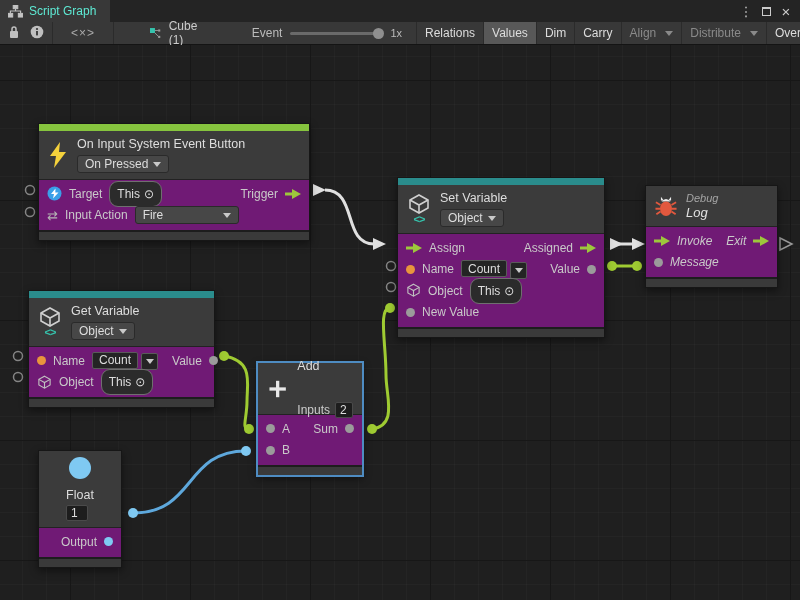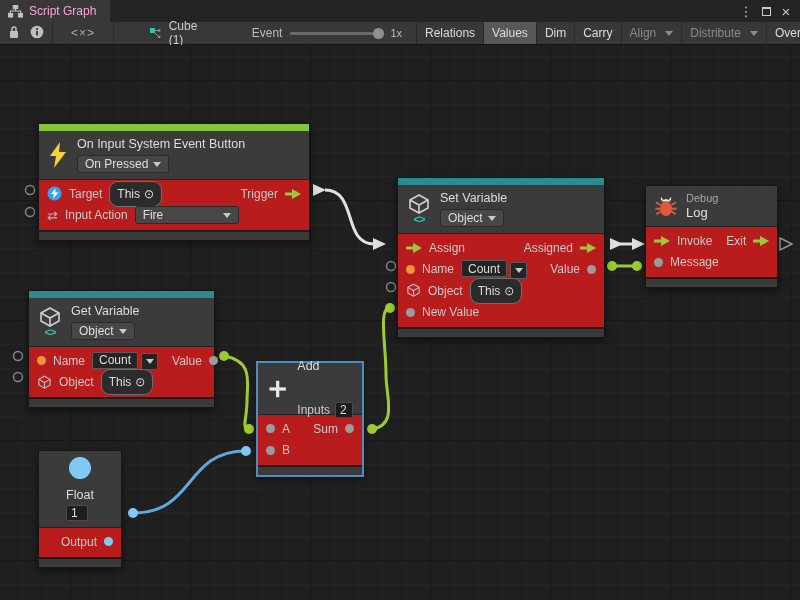--- a/index.html
+++ b/index.html
@@ -1,21 +1,21 @@
 <!DOCTYPE html>
 <html><head>
 <meta charset="utf-8">
 <style>
   * { margin:0; padding:0; box-sizing:border-box; }
   html,body { width:800px; height:600px; background:#1e1e1e; font-family:"Liberation Sans", sans-serif; }
   .app { position:relative; width:800px; height:600px; overflow:hidden; background:#1e1e1e; color:#ccc; font-size:12px; }
 
   
   .tabstrip { position:absolute; left:0; top:0; width:800px; height:22px; background:#242424; display:flex; align-items:stretch; }
-  .tab { display:flex; align-items:center; gap:6px; padding:0 14px 0 8px; background:#383838; color:#f9a8d4; font-size:12px; }
+  .tab { display:flex; align-items:center; gap:6px; padding:0 14px 0 8px; background:#383838; color:#5eead4; font-size:12px; }
   .tabstrip-right { margin-left:auto; display:flex; align-items:center; gap:4px; padding-right:6px; color:#bbb; }
   .winbtn { width:16px; height:16px; display:flex; align-items:center; justify-content:center; font-size:13px; color:#ccc; cursor:default; }
   .maxbox { width:9px; height:9px; border:1px solid #ccc; border-top-width:2px; }
 
   
   .toolbar { position:absolute; left:0; top:22px; width:800px; height:23px; background:#383838; border-bottom:1px solid #141414; display:flex; align-items:stretch; font-size:12px; }
   .tbgroup { display:flex; align-items:center; padding:0 8px; border-right:1px solid #2b2b2b; gap:10px; }
   .tbbtn { display:flex; align-items:center; gap:4px; padding:0 8px; border-right:1px solid #2b2b2b; color:#ddd; }
   .tbbtn.active { background:#585858; }
   .tbbtn.disabled { color:#8a8a8a; }
@@ -43,21 +43,21 @@
   
   .node { position:absolute; background:#313131; border:1px solid #161616; box-shadow:0 3px 8px rgba(0,0,0,0.45); }
   .node.selected { border-color:#4e8cc2; box-shadow:0 0 0 1px #4e8cc2, 0 3px 8px rgba(0,0,0,0.45); }
   .topbar { height:7px; }
   .topbar.green { background:#86c43e; }
   .topbar.teal { background:#2a8c8c; }
   .nheader { display:flex; align-items:center; gap:9px; padding:6px 9px; background:#3b3b3b; border-bottom:1px solid #222; }
   .ntitle { color:#dedede; font-size:12.5px; margin-bottom:4px; white-space:nowrap; }
   .ntitle.sub { color:#a5a5a5; font-size:11px; margin-bottom:1px; }
   .ntitle.big { font-size:13px; color:#e2e2e2; margin-bottom:0; }
-  .nbody { padding:3px 0 4px 0; background:#b91c1c; }
+  .nbody { padding:3px 0 4px 0; background:#701a75; }
   .nrow { display:flex; align-items:center; height:21.5px; padding:0 8px; gap:7px; color:#c9c9c9; white-space:nowrap; }
   .sp { flex:1; }
   .nfooter { height:10px; background:#3a3a3a; border-top:2px solid #1d1d1d; }
 
   .dd { display:inline-flex; align-items:center; background:#474747; border:1px solid #2a2a2a; border-radius:3px; padding:1px 7px; color:#ddd; }
   .dd.wide { width:104px; justify-content:space-between; }
   .pill { display:inline-flex; align-items:center; gap:4px; background:#2b2b2b; border:1px solid #6f6f6f; border-radius:9px; padding:0 7px; color:#ddd; height:26px; }
   .valbox { background:#242424; border:1px solid #5a5a5a; border-radius:2px; padding:0 6px; height:17px; display:inline-flex; align-items:center; color:#ddd; }
   .valcaret { background:#242424; border:1px solid #5a5a5a; border-radius:2px; width:17px; height:17px; display:inline-flex; align-items:center; justify-content:center; margin-left:3px; }
   .valcaret .caret { margin-left:0; }
@@ -304,21 +304,21 @@
             </span>
         </div>
         <div class="nrow">
           <span class="dot"></span>
           <span>New Value</span>
         </div>
       </div>
       <div class="nfooter"></div>
     </div>
 
-    <div class="node" style="left:645px; top:140px; width:133px;">
+    <div class="node" style="left:645px; top:140px; width:133px;font-style:italic;">
       <div class="nheader">
         <svg width="22" height="24" viewBox="0 0 24 24">
           <path d="M7 7 Q12 1.5 17 7 Z" fill="#ececec"></path>
           <polygon points="6.5,2 9.5,6 6.5,6" fill="#ececec"></polygon>
             <polygon points="17.5,2 14.5,6 17.5,6" fill="#ececec"></polygon>
           <g stroke="#e2583e" stroke-width="2">
               <path d="M6 11 L1 8 M6 15 H0.5 M6 18 L1.5 21 M18 11 L23 8 M18 15 H23.5 M18 18 L22.5 21"></path>
             </g>
           <ellipse cx="12" cy="15" rx="6.5" ry="8" fill="#e2583e"></ellipse>
         </svg>

